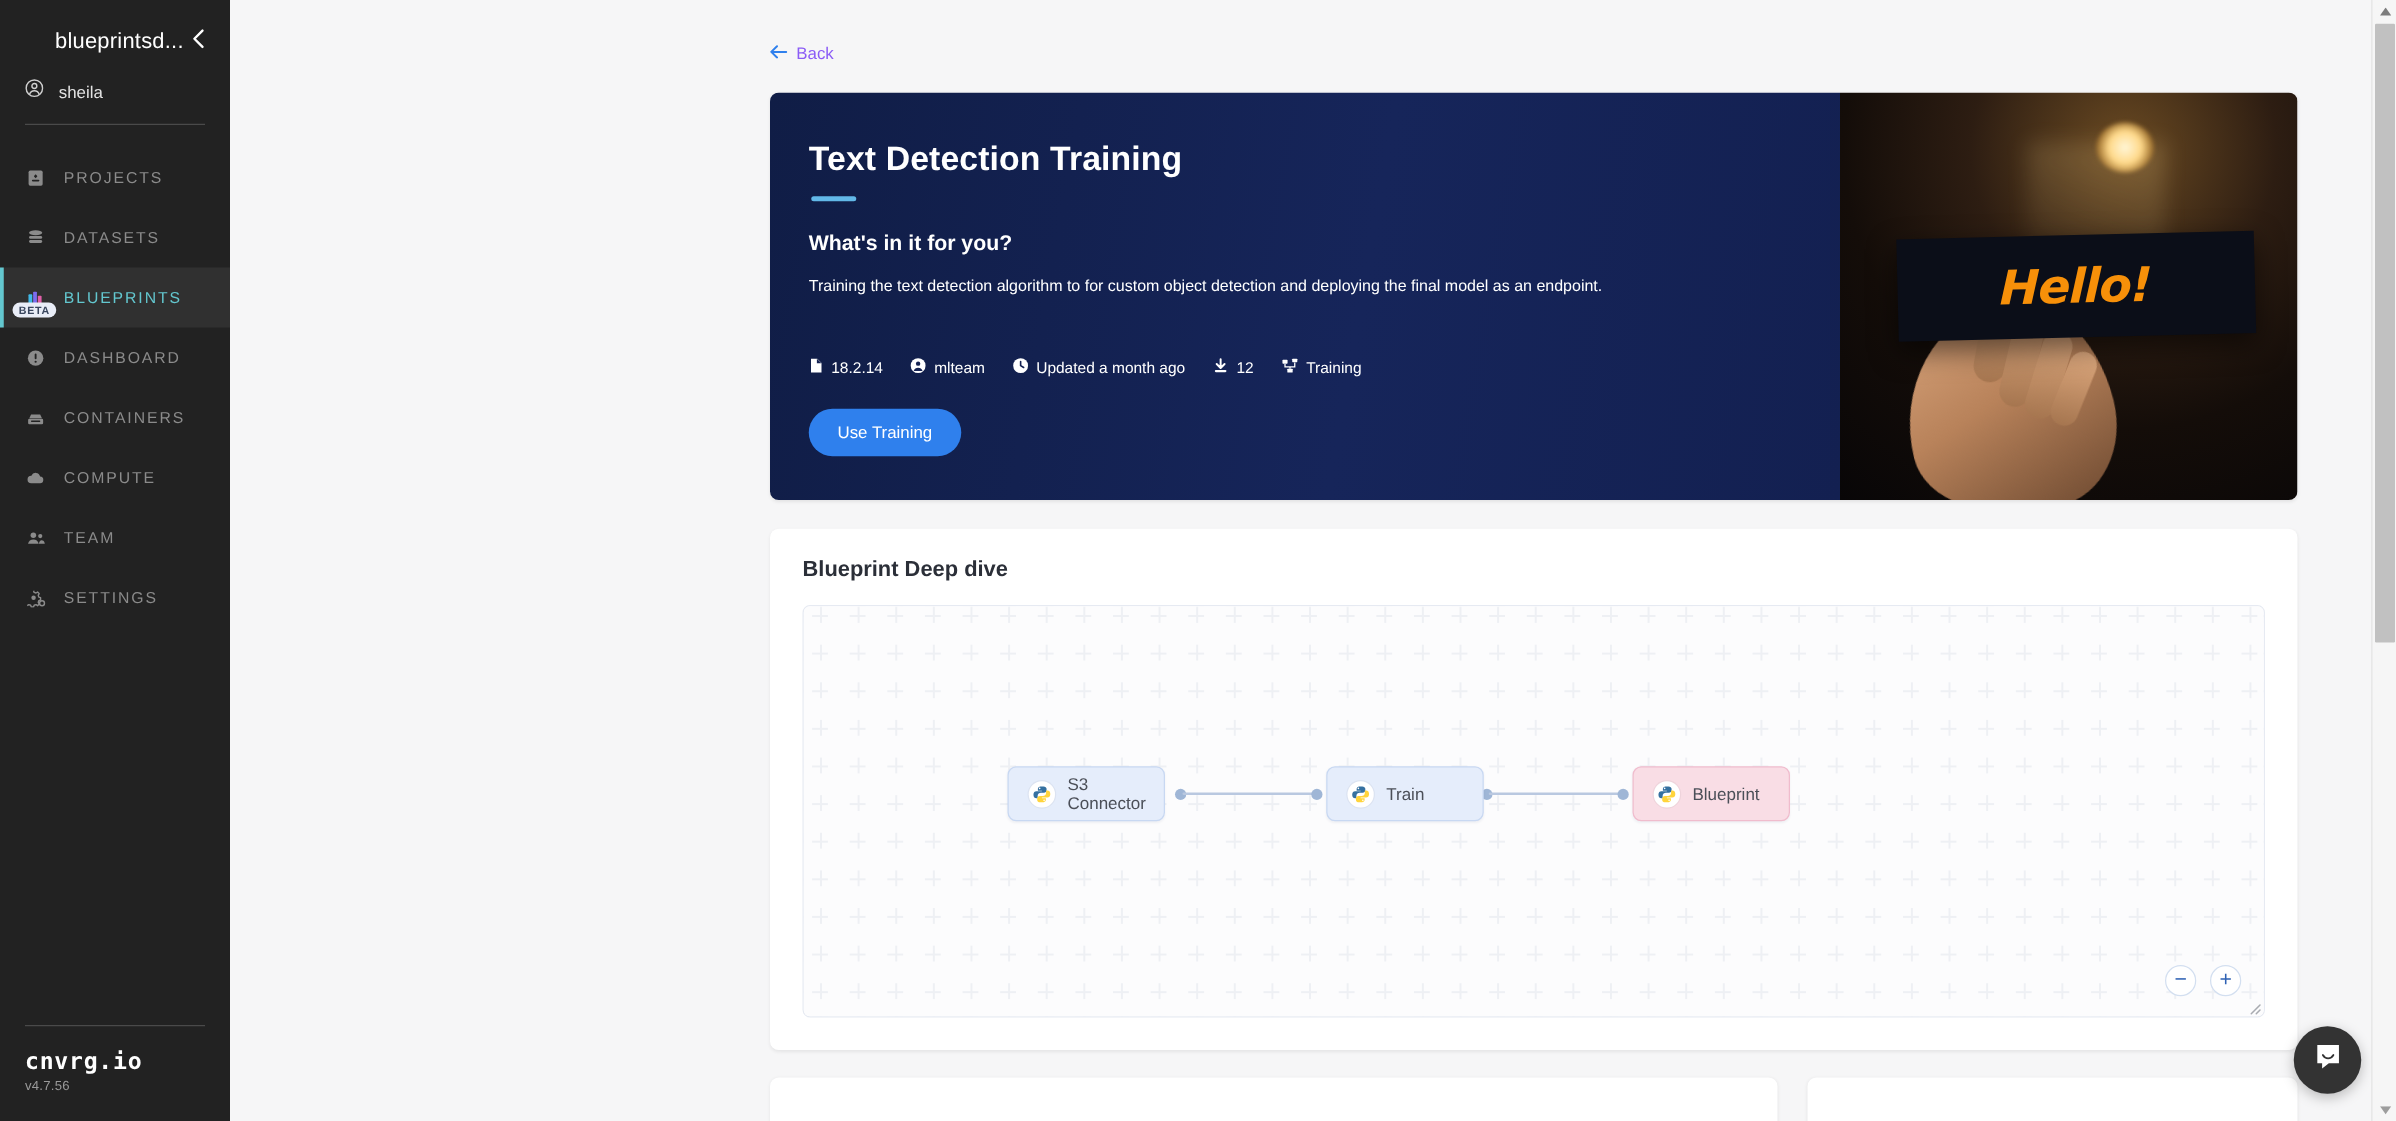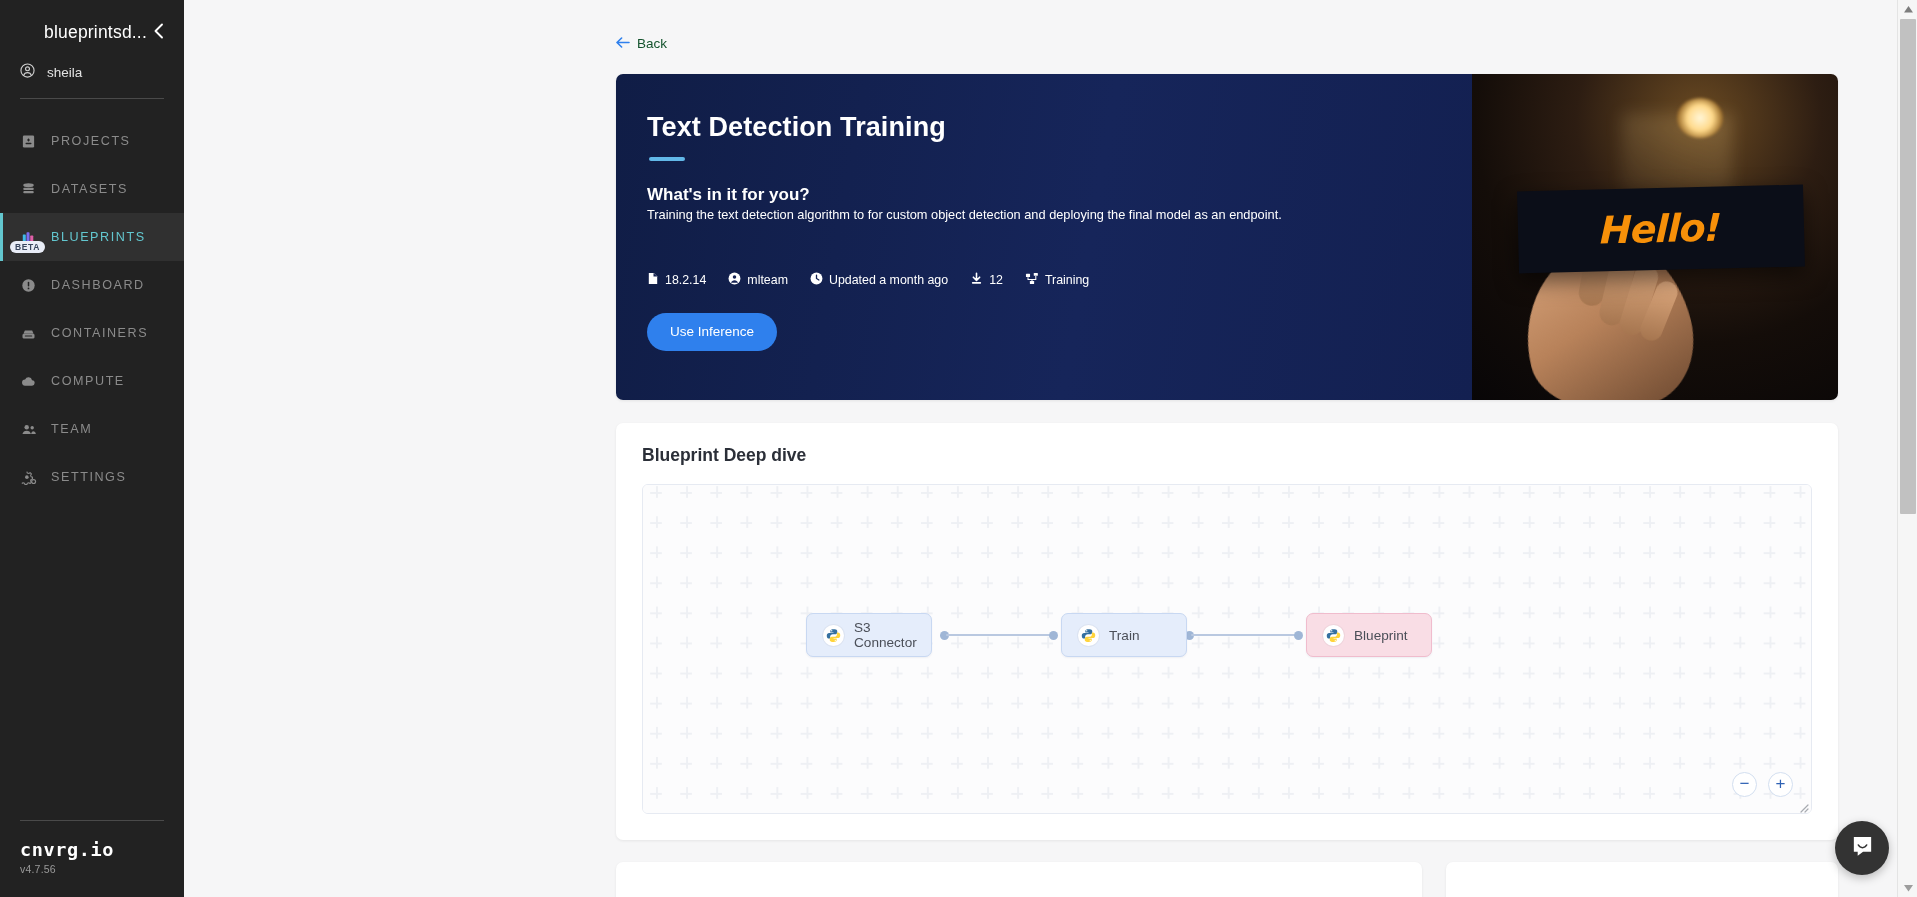--- a/index.html
+++ b/index.html
@@ -53,40 +53,40 @@
   .sb-version { color: #9a9a9a; font-size: 10.5px; margin-top: 3px; letter-spacing: .2px; }
 
   
   .main {
     flex: 1; height: 897px; position: relative;
     background: #f6f6f7; overflow: hidden;
   }
   .main-inner { padding: 34px 0 0 0; }
   .back-link {
     display: inline-flex; align-items: center; gap: 7px;
-    color: #14532d; font-size: 13.5px; cursor: pointer;
+    color: #8b5cf6; font-size: 13.5px; cursor: pointer;
     margin-left: 432px;
   }
   .content { width: 1222px; margin-left: 432px; margin-top: 22px; }
 
   
   .hero {
     height: 326px; border-radius: 7px; overflow: hidden;
     display: flex; position: relative;
     box-shadow: 0 1px 3px rgba(0,0,0,.08);
   }
   .hero-left {
     flex: 1 1 auto; width: 855px;
     background: linear-gradient(100deg, #101d46 0%, #16255a 55%, #132051 100%);
     padding: 38px 0 0 31px; color: #ffffff; position: relative;
   }
   .hero-title { font-size: 27px; font-weight: bold; letter-spacing: .1px; }
   .hero-rule { width: 36px; height: 3.5px; background: #62b8e8; margin: 14px 0 0 2px; border-radius: 2px; }
   .hero-sub { font-size: 17px; font-weight: bold; margin-top: 24px; }
-  .hero-desc { font-size: 12.8px; line-height: 1.5; max-width: 700px; color: #ffffff; }
+  .hero-desc { font-size: 12.8px; margin-top: 14px; line-height: 1.5; max-width: 700px; color: #ffffff; }
   .hero-meta { display: flex; align-items: center; gap: 22px; margin-top: 48px; font-size: 12.4px; }
   .meta-item { display: flex; align-items: center; gap: 6px; white-space: nowrap; }
   .hero-btn {
     margin-top: 25px; display: inline-flex; align-items: center; justify-content: center;
     background: #2f80ed; color: #ffffff; border: none;
     border-radius: 22px; height: 38px; padding: 0 23px;
     font-size: 13.5px; cursor: pointer; font-family: "Liberation Sans", sans-serif;
   }
   .hero-img {
     flex: 0 0 366px; width: 366px; position: relative; overflow: hidden;
@@ -422,21 +422,21 @@
                     <rect x="1" y="2" width="4.4" height="3.4" rx=".6" fill="#ffffff"></rect>
                     <rect x="9.4" y="1" width="4.4" height="3" rx=".6" fill="#ffffff"></rect>
                     <rect x="5.2" y="9.6" width="4.6" height="3.4" rx=".6" fill="#ffffff"></rect>
                     <path d="M3.2 5.6v2.4h4.3v1.6M7.5 8h4.1V4.3" stroke="#ffffff" stroke-width="1.1" fill="none"></path>
                   </svg>
                 </span>
                 <span>Training</span>
               </div>
             </div>
 
-            <button class="hero-btn">Use Inference</button>
+            <button class="hero-btn">Use Training</button>
           </div>
 
           <div class="hero-img">
             <div class="light-beam"></div>
             <div class="bokeh"></div>
             <div class="bokeh2"></div>
             <div class="hand"></div>
             <div class="finger f1"></div>
             <div class="finger f2"></div>
             <div class="finger f3"></div>

